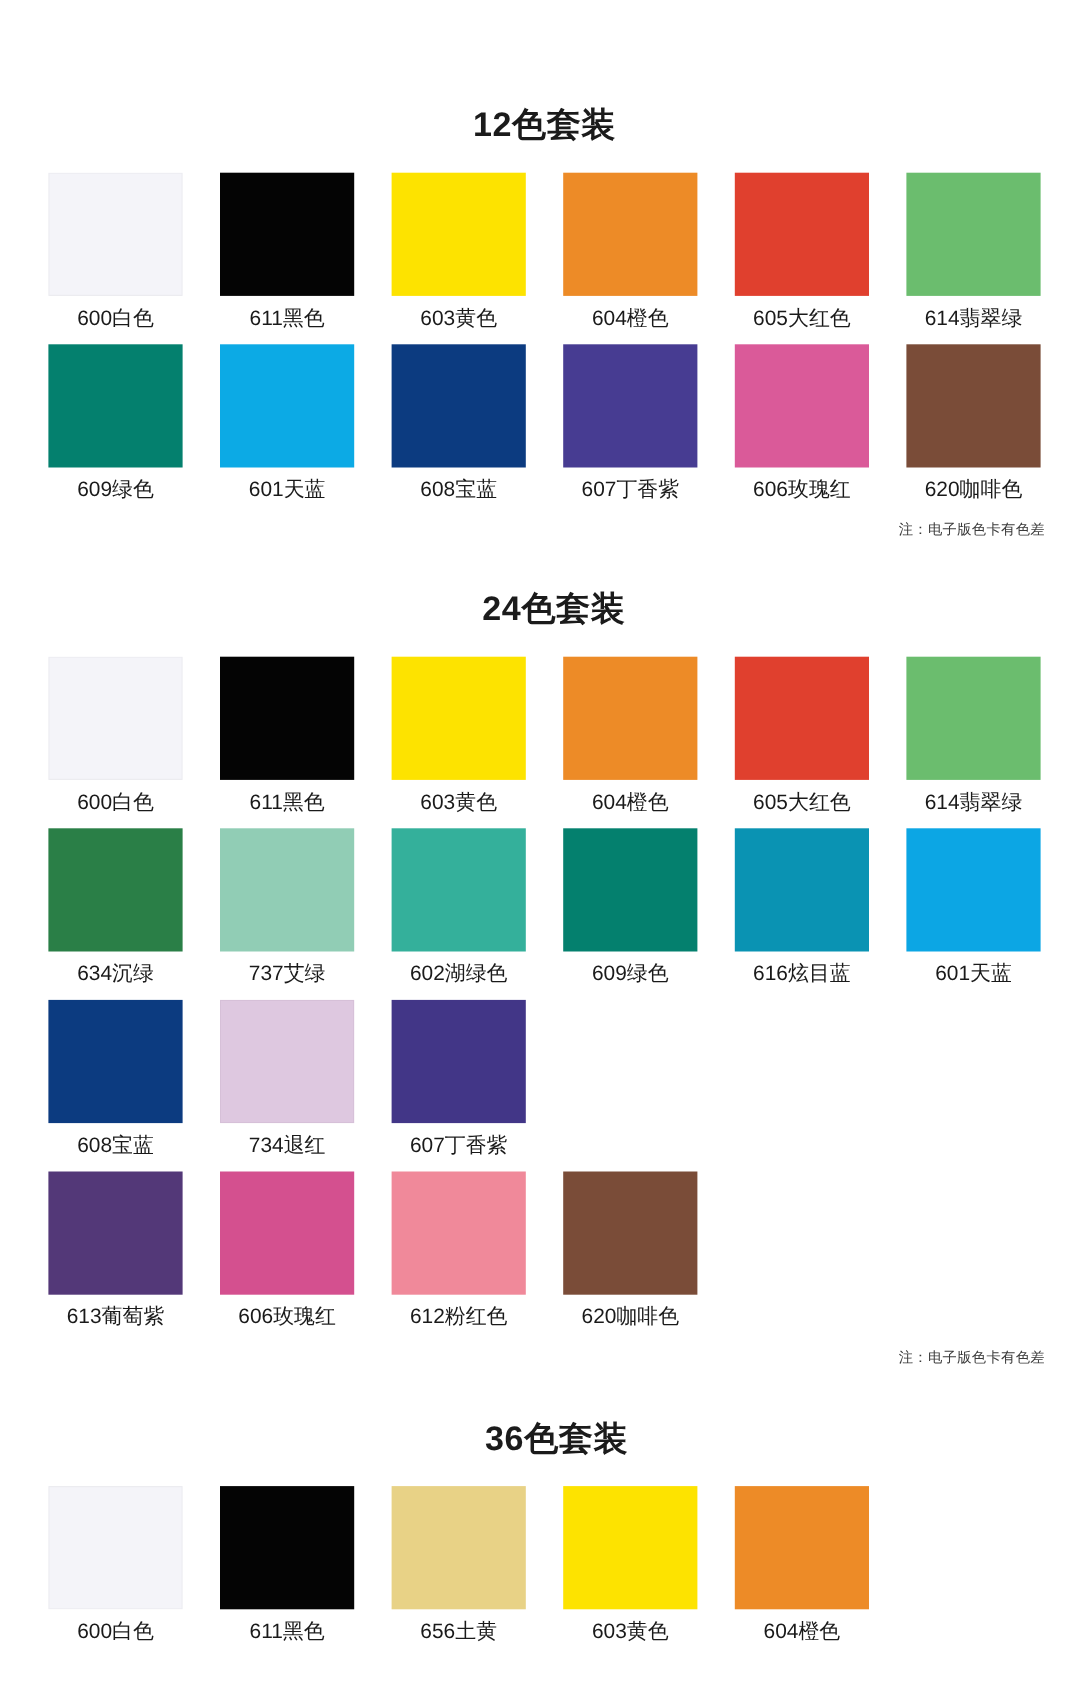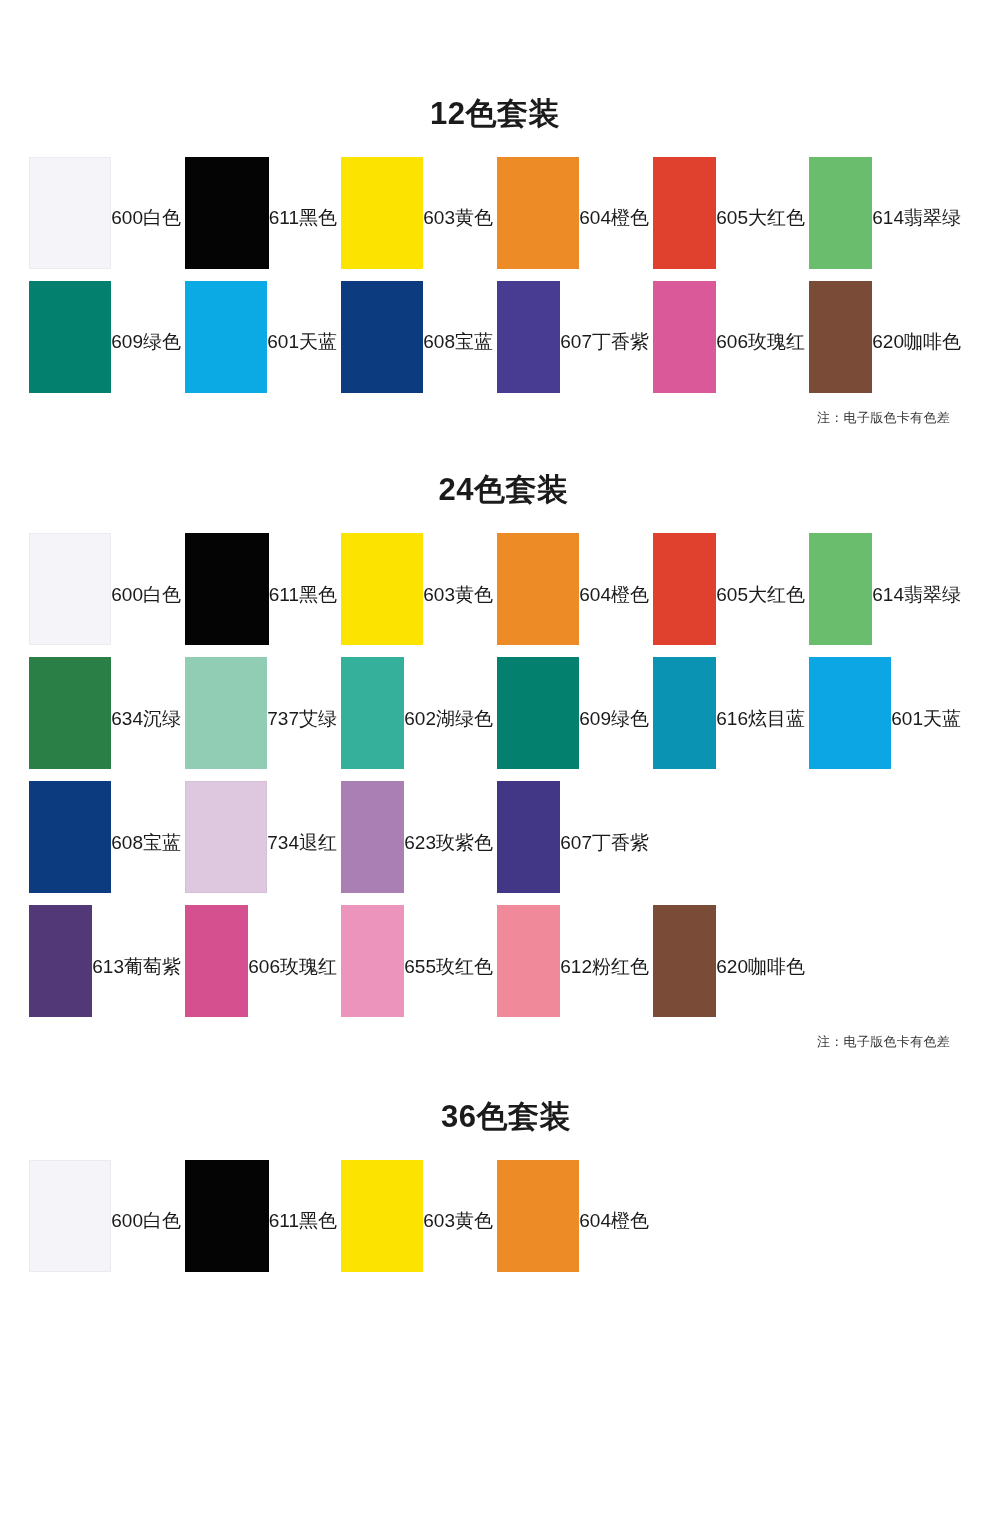--- a/index.html
+++ b/index.html
@@ -39,21 +39,21 @@
     grid-template-columns: repeat(6, 152px);
     justify-content: center;
     column-gap: 4px;
   }
   .row-gap-1 { margin-top: 28px; }
   .row-gap-n { margin-top: 12px; }
 
   .swatch-cell {
     width: 152px;
     display: flex;
-    flex-direction: row;
+    flex-direction: column;
     align-items: center;
   }
   .swatch-chip {
     width: 122px;
     height: 112px;
     display: block;
   }
   .swatch-chip.light-edge {
     box-shadow: inset 0 0 0 1px rgba(0,0,0,0.035);
   }
@@ -202,43 +202,35 @@
     <div class="swatch-grid row-gap-n">
       <div class="swatch-cell">
         <span class="swatch-chip" style="background:#0C3B80;"></span>
         <span class="swatch-label">608宝蓝</span>
       </div>
       <div class="swatch-cell">
         <span class="swatch-chip light-edge" style="background:#DEC8E0;"></span>
         <span class="swatch-label">734退红</span>
       </div>
       <div class="swatch-cell">
-        <span class="swatch-chip" style="background:#AA7FB4;"></span>
-        <span class="swatch-label">623玫紫色</span>
-      </div>
-      <div class="swatch-cell">
         <span class="swatch-chip" style="background:#423687;"></span>
         <span class="swatch-label">607丁香紫</span>
       </div>
     </div>
 
     <div class="swatch-grid row-gap-n">
       <div class="swatch-cell">
         <span class="swatch-chip" style="background:#533878;"></span>
         <span class="swatch-label">613葡萄紫</span>
       </div>
       <div class="swatch-cell">
         <span class="swatch-chip" style="background:#D4508F;"></span>
         <span class="swatch-label">606玫瑰红</span>
       </div>
       <div class="swatch-cell">
-        <span class="swatch-chip" style="background:#ED94BC;"></span>
-        <span class="swatch-label">655玫红色</span>
-      </div>
-      <div class="swatch-cell">
         <span class="swatch-chip" style="background:#F0899A;"></span>
         <span class="swatch-label">612粉红色</span>
       </div>
       <div class="swatch-cell">
         <span class="swatch-chip" style="background:#7A4C38;"></span>
         <span class="swatch-label">620咖啡色</span>
       </div>
     </div>
 
     <div class="note">注：电子版色卡有色差</div>
@@ -250,20 +242,24 @@
     <div class="swatch-grid row-gap-1">
       <div class="swatch-cell">
         <span class="swatch-chip light-edge" style="background:#F4F4F9;"></span>
         <span class="swatch-label">600白色</span>
       </div>
       <div class="swatch-cell">
         <span class="swatch-chip" style="background:#040404;"></span>
         <span class="swatch-label">611黑色</span>
       </div>
       <div class="swatch-cell">
+        <span class="swatch-chip" style="background:#E8D286;"></span>
+        <span class="swatch-label">656土黄</span>
+      </div>
+      <div class="swatch-cell">
         <span class="swatch-chip" style="background:#FDE300;"></span>
         <span class="swatch-label">603黄色</span>
       </div>
       <div class="swatch-cell">
         <span class="swatch-chip" style="background:#ED8B27;"></span>
         <span class="swatch-label">604橙色</span>
       </div>
     </div>
   </section>
 

